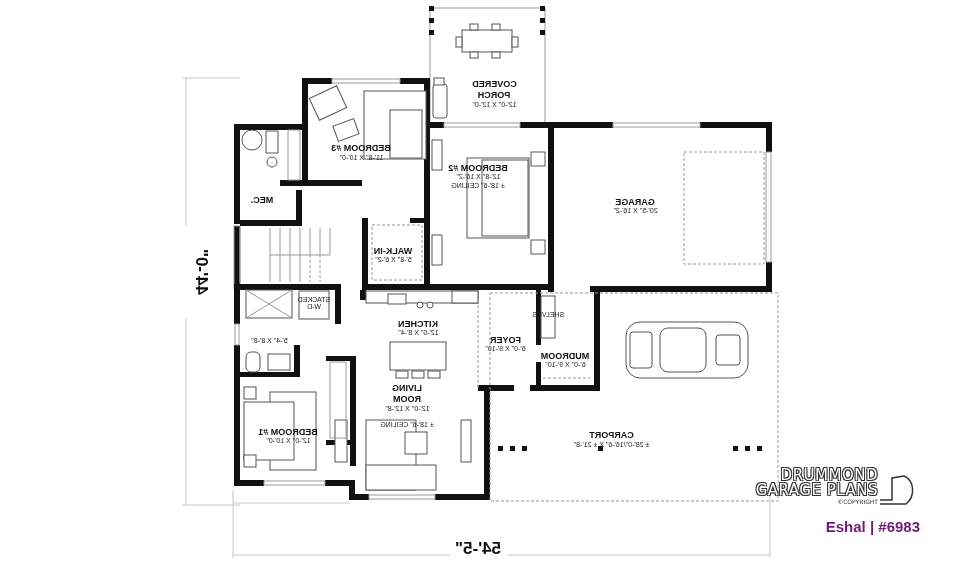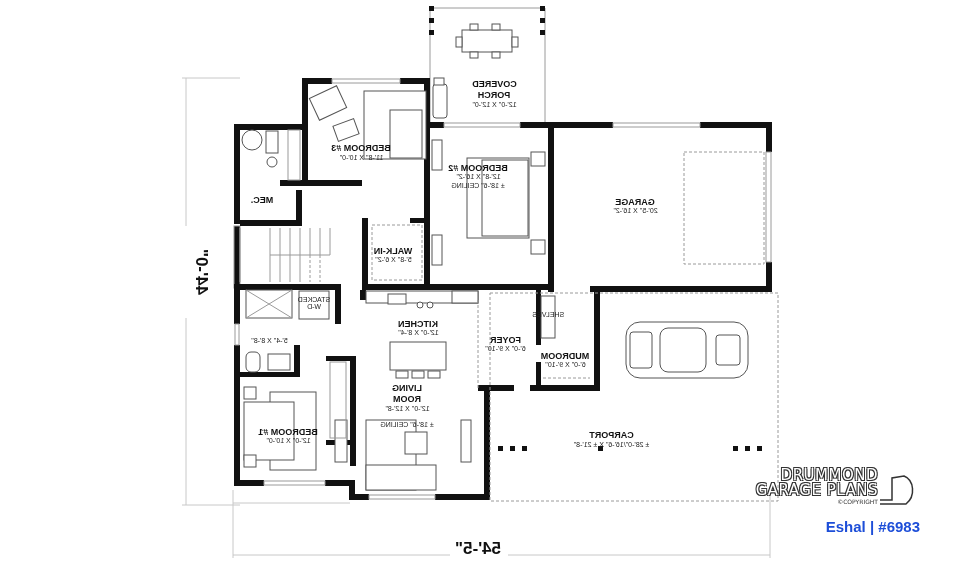--- a/index.html
+++ b/index.html
@@ -10,21 +10,21 @@
   .furn { stroke:#555555; stroke-width:1; fill:#ffffff; }
   .dash { stroke:#9a9a9a; stroke-width:1; fill:none; stroke-dasharray:3 2; }
   .dim { stroke:#c8c8c8; stroke-width:1; fill:none; }
   .mir { transform-box: fill-box; transform-origin: center; transform: scaleX(-1); }
   .rname { font-family:"Liberation Sans", sans-serif; font-weight:bold; font-size:9px; fill:#111; text-anchor:middle; }
   .rdim { font-family:"Liberation Sans", sans-serif; font-size:7px; fill:#222; text-anchor:middle; }
   .bigdim { font-family:"Liberation Sans", sans-serif; font-weight:bold; font-size:17px; fill:#111; text-anchor:middle; }
   .brand { position:absolute; left:748px; top:468px; width:130px; text-align:right; font-family:"DejaVu Sans", sans-serif; color:#ffffff; font-size:15px; line-height:15px; letter-spacing:0.5px;
            text-shadow: -1px -1px 0 #333, 1px -1px 0 #333, -1px 1px 0 #333, 1px 1px 0 #333; }
   .brand .copy { font-size:6px; line-height:8px; letter-spacing:0; text-shadow:none; color:#333; }
-  .plan-id { position:absolute; left:800px; top:518px; width:120px; text-align:right; font-family:"Liberation Sans", sans-serif; font-weight:bold; font-size:15px; color:#1d4ed8; }
+  .plan-id { position:absolute; left:800px; top:518px; width:120px; text-align:right; font-family:"Liberation Sans", sans-serif; font-weight:bold; font-size:15px; color:#701a75; }
   .logo-mark { position:absolute; left:878px; top:470px; width:40px; height:38px; }
 </style>
 </head>
 <body>
 
 <svg id="plan" viewBox="0 0 960 569" xmlns="http://www.w3.org/2000/svg">
 
   <g>
     <line class="dim" x1="186" y1="78" x2="186" y2="226"></line>
     <line class="dim" x1="186" y1="318" x2="186" y2="505"></line>

